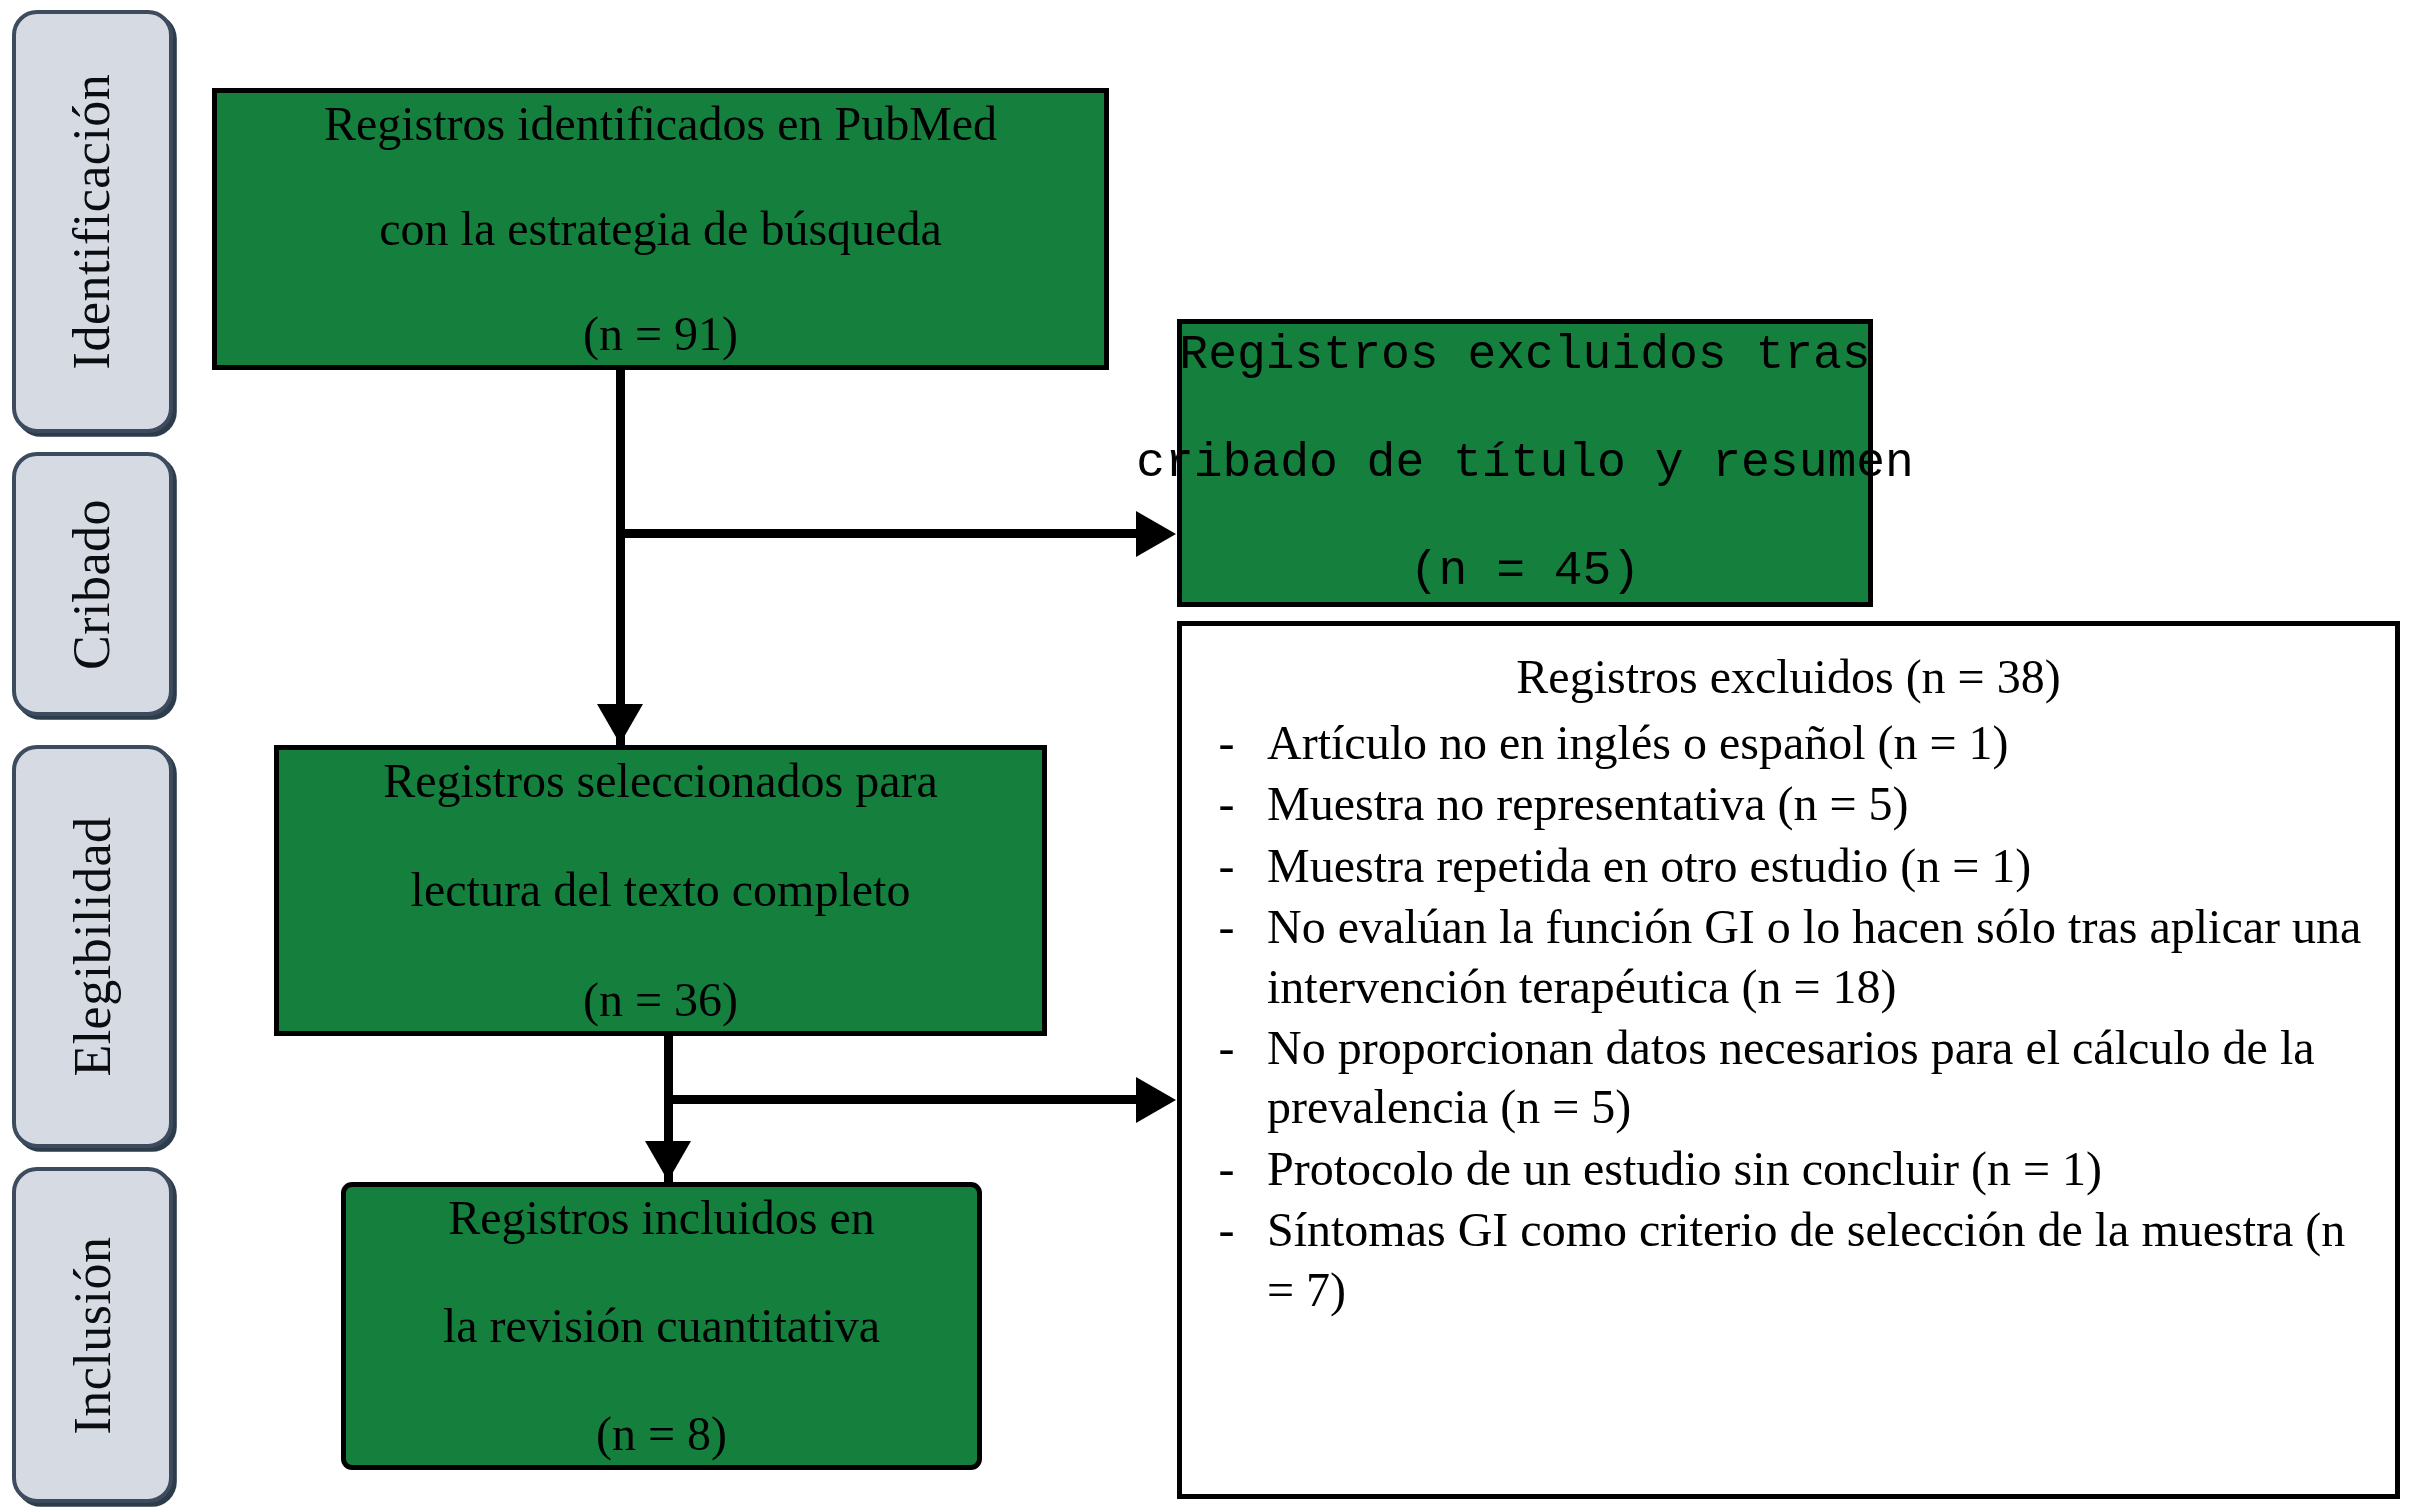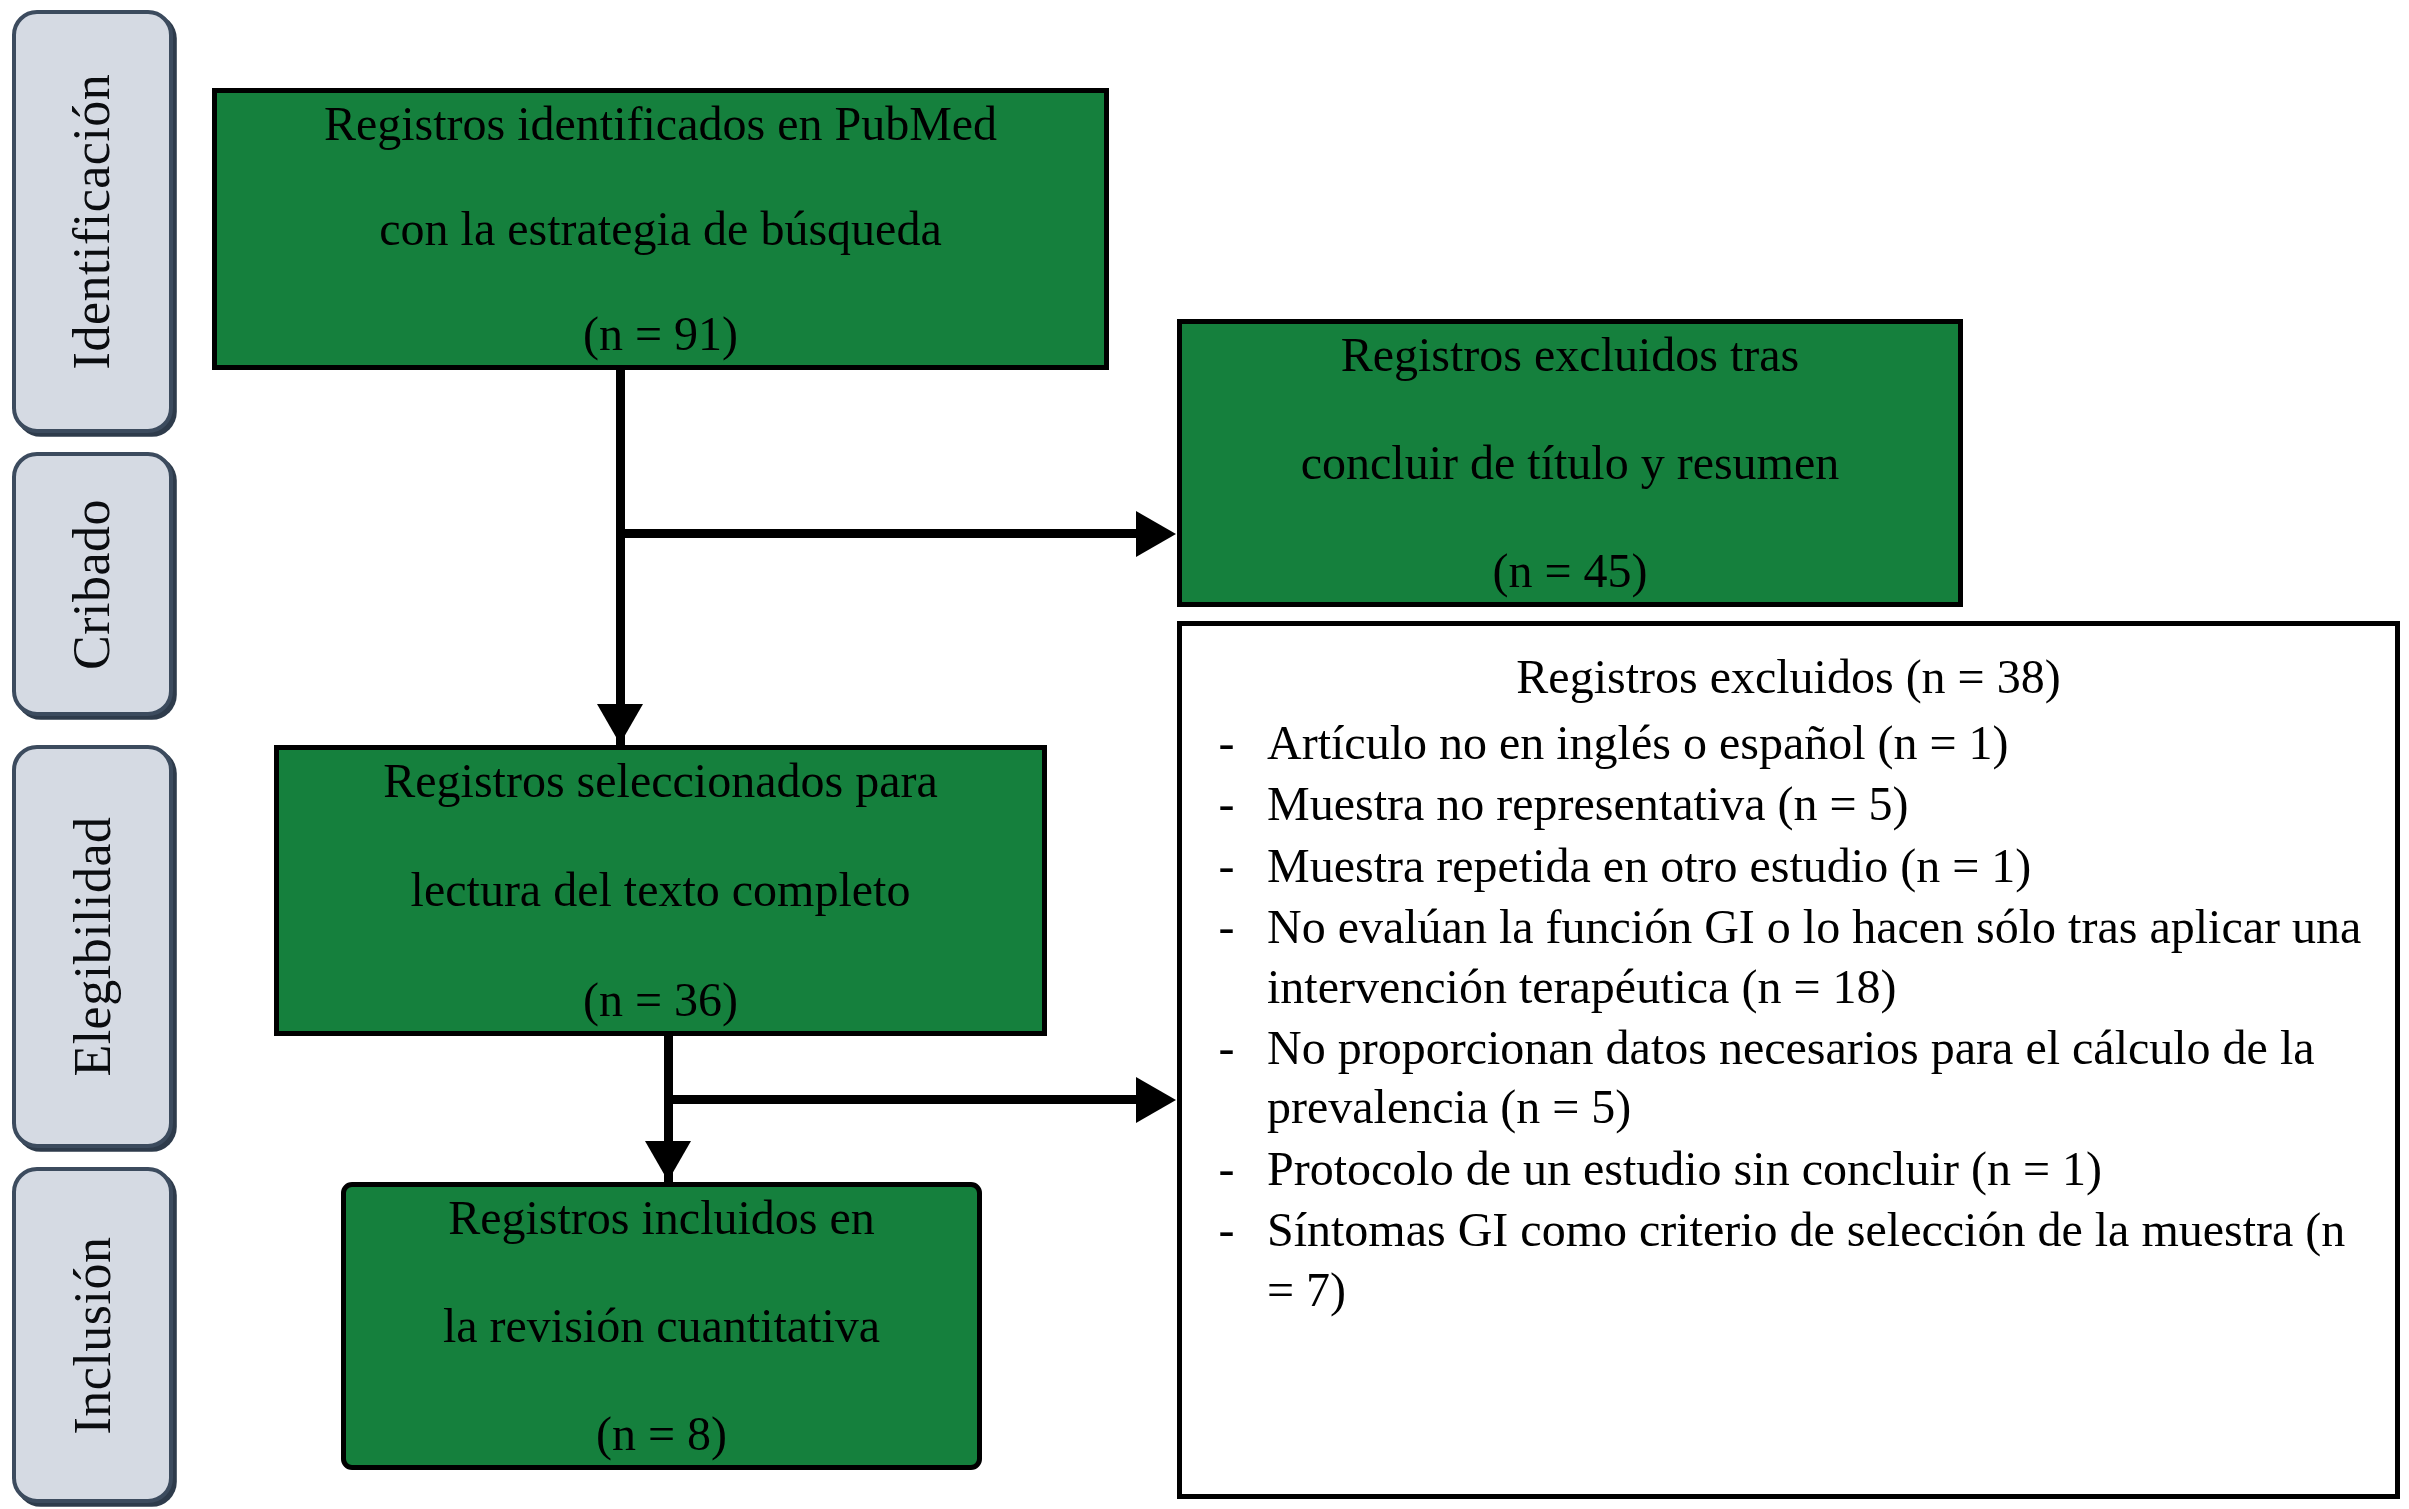--- a/index.html
+++ b/index.html
@@ -155,23 +155,23 @@
 
   <div class="hline" style="left:664px; top:1095px; width:480px;"></div>
   <div class="arrow-right" style="left:1136px; top:1077px;"></div>
 
   <div class="flow-box" style="left:212px; top:88px; width:897px; height:282px;">
     <div class="flow-line">Registros identificados en PubMed</div>
     <div class="flow-line">con la estrategia de búsqueda</div>
     <div class="flow-line">(n = 91)</div>
   </div>
 
-  <div class="flow-box" style="left:1177px; top:319px; width:786px; height:288px;">
+  <div class="flow-box" style="left:1177px; top:319px; width:696px; height:288px;font-family:Liberation Mono, monospace;">
     <div class="flow-line">Registros excluidos tras</div>
-    <div class="flow-line">concluir de título y resumen</div>
+    <div class="flow-line">cribado de título y resumen</div>
     <div class="flow-line">(n = 45)</div>
   </div>
 
   <div class="flow-box" style="left:274px; top:745px; width:773px; height:291px;">
     <div class="flow-line">Registros seleccionados para</div>
     <div class="flow-line">lectura del texto completo</div>
     <div class="flow-line">(n = 36)</div>
   </div>
 
   <div class="flow-box" style="left:341px; top:1182px; width:641px; height:288px;border-radius:11px;">

